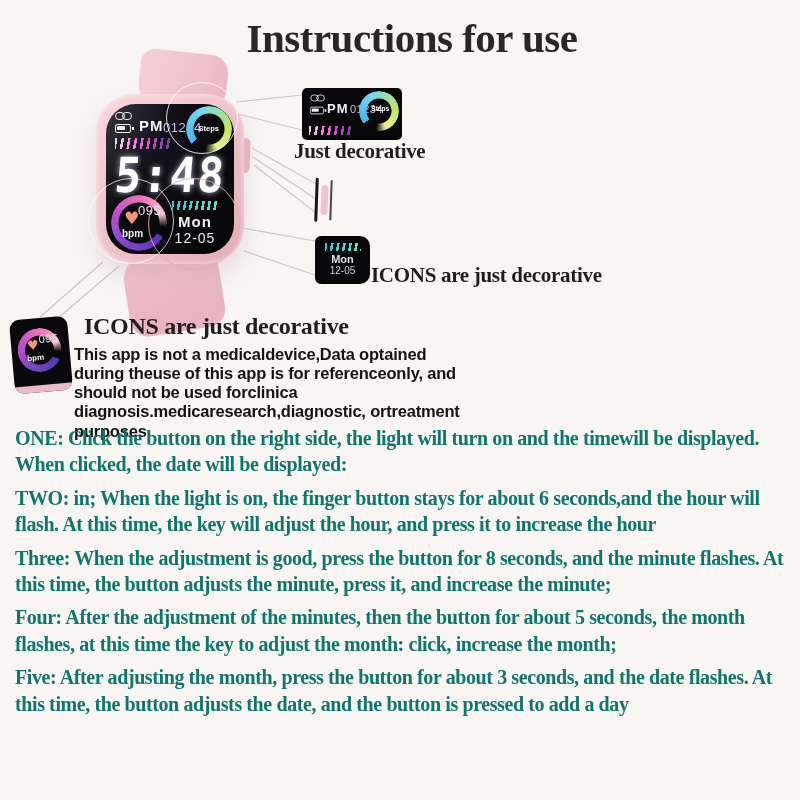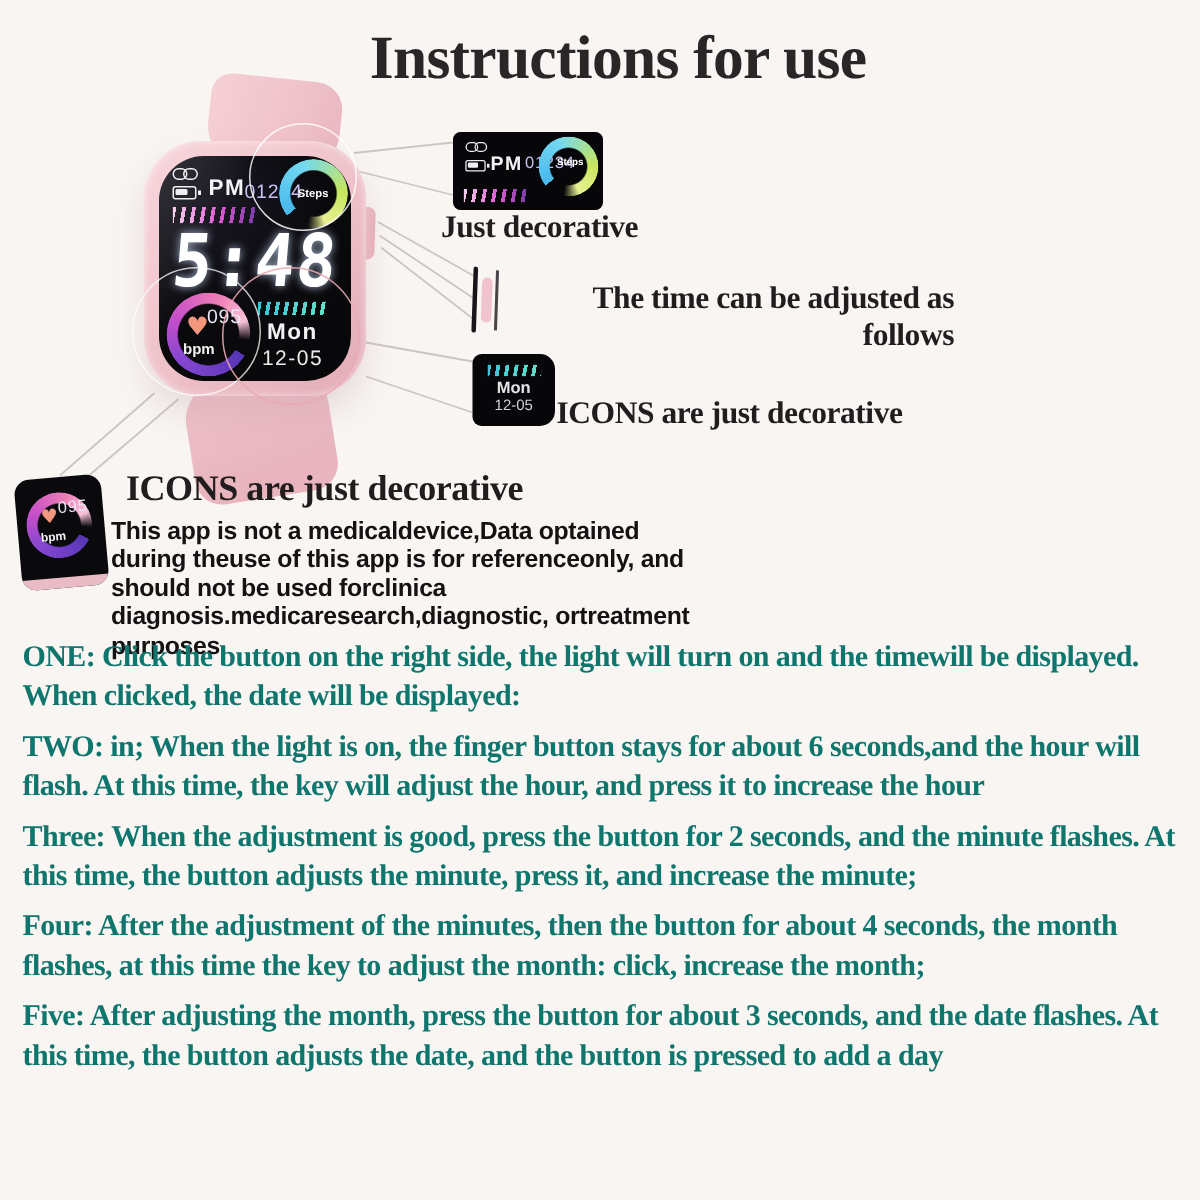--- a/index.html
+++ b/index.html
@@ -236,21 +236,20 @@
     <span class="scr-ring-label">Steps</span>
     <span class="stripes-pm"></span>
   </div>
   <div class="co-label label-steps">Just decorative</div>
 
   <div class="thumb-button">
     <span class="bar"></span>
     <span class="pill"></span>
     <span class="edge"></span>
   </div>
-  <div class="co-label label-button">The time can be adjusted as follows</div>
 
   <div class="thumb-date">
     <div class="stripes-mon"></div>
     <div class="t-day">Mon</div>
     <div class="t-date">12-05</div>
   </div>
   <div class="co-label label-date">ICONS are just decorative</div>
 
   <div class="thumb-bpm">
     <div class="bpm-gauge">
@@ -260,16 +259,16 @@
       <span class="bpm-value">095</span>
     </div>
   </div>
   <div class="co-label heading-bpm">ICONS are just decorative</div>
   <div class="disclaimer">This app is not a medicaldevice,Data optained during theuse of this app is for referenceonly, and should not be used forclinica diagnosis.medicaresearch,diagnostic, ortreatment purposes.</div>
 </div>
 
 <div class="instructions">
   <p>ONE: Click the button on the right side, the light will turn on and the timewill be displayed. When clicked, the date will be displayed:</p>
   <p>TWO: in; When the light is on, the finger button stays for about 6 seconds,and the hour will flash. At this time, the key will adjust the hour, and press it to increase the hour</p>
-  <p>Three: When the adjustment is good, press the button for 2 seconds, and the minute flashes. At this time, the button adjusts the minute, press it, and increase the minute;</p>
-  <p>Four: After the adjustment of the minutes, then the button for about 4 seconds, the month flashes, at this time the key to adjust the month: click, increase the month;</p>
+  <p>Three: When the adjustment is good, press the button for 8 seconds, and the minute flashes. At this time, the button adjusts the minute, press it, and increase the minute;</p>
+  <p>Four: After the adjustment of the minutes, then the button for about 5 seconds, the month flashes, at this time the key to adjust the month: click, increase the month;</p>
   <p>Five: After adjusting the month, press the button for about 3 seconds, and the date flashes. At this time, the button adjusts the date, and the button is pressed to add a day</p>
 </div>
 
 </body></html>

